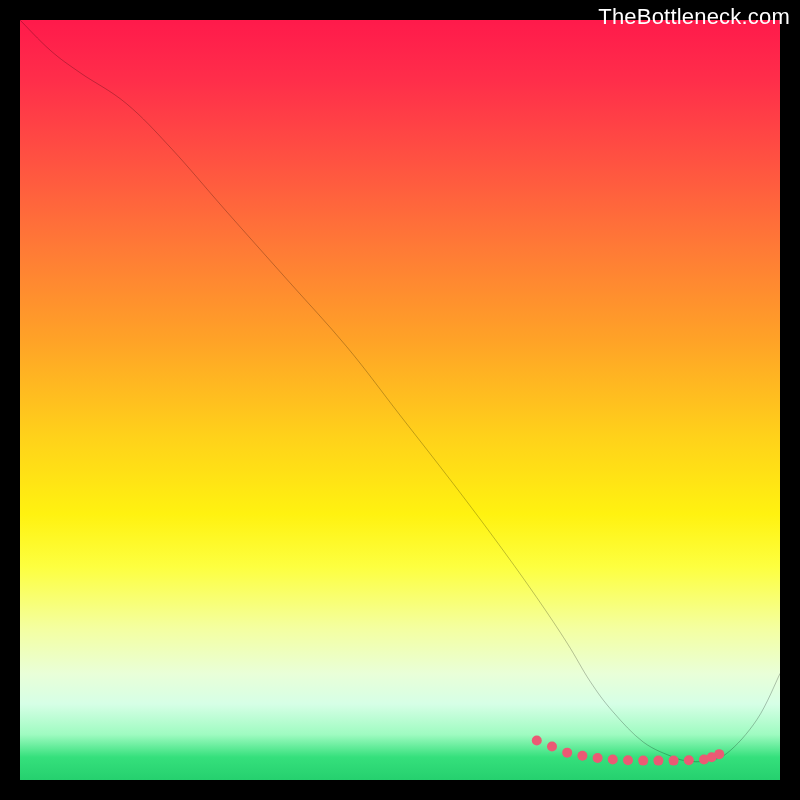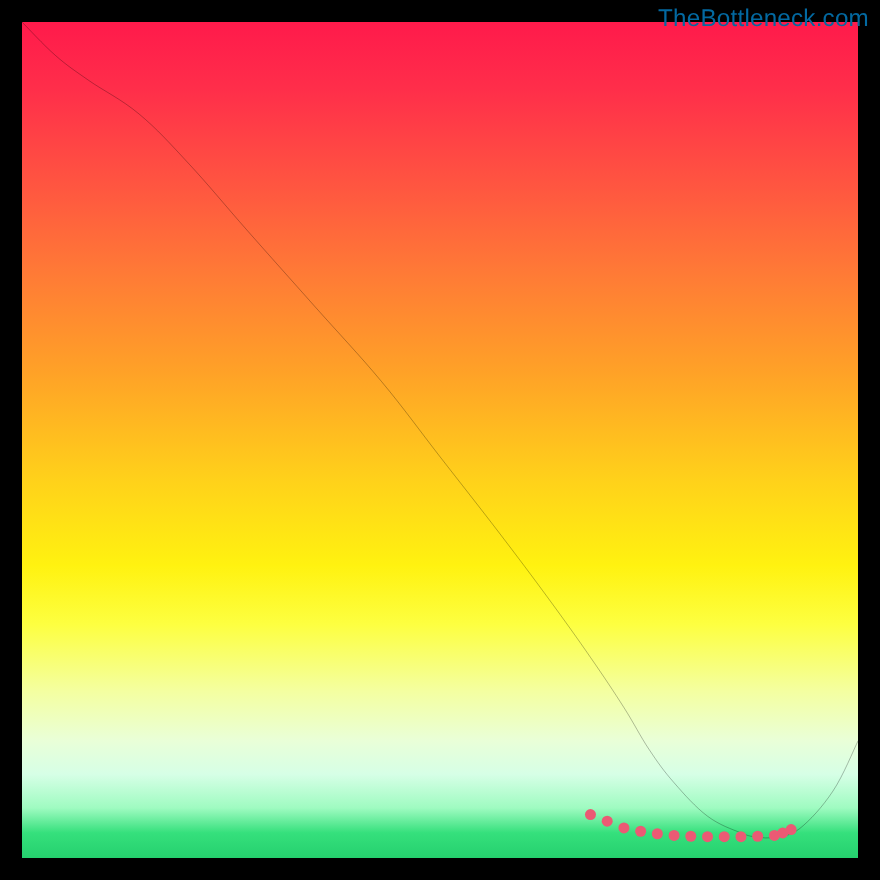--- a/index.html
+++ b/index.html
@@ -14,21 +14,21 @@
   .frame {
     position: relative;
     width: 800px;
     height: 800px;
     background: #000;
   }
   .watermark {
     position: absolute;
     top: 4px;
     right: 10px;
-    color: #0369a1;
+    color: #ffffff;
     font-size: 22px;
     font-weight: 500;
     letter-spacing: 0.2px;
     z-index: 5;
   }
   .plot {
     position: absolute;
     left: 20px;
     top: 20px;
     width: 760px;

